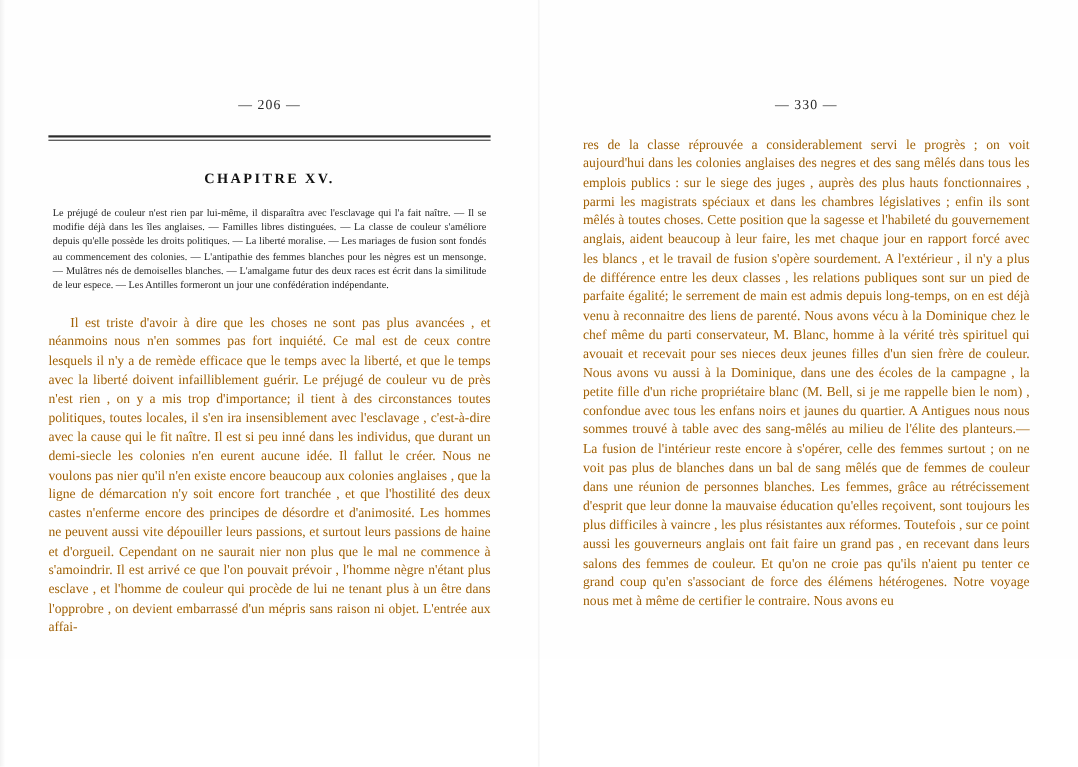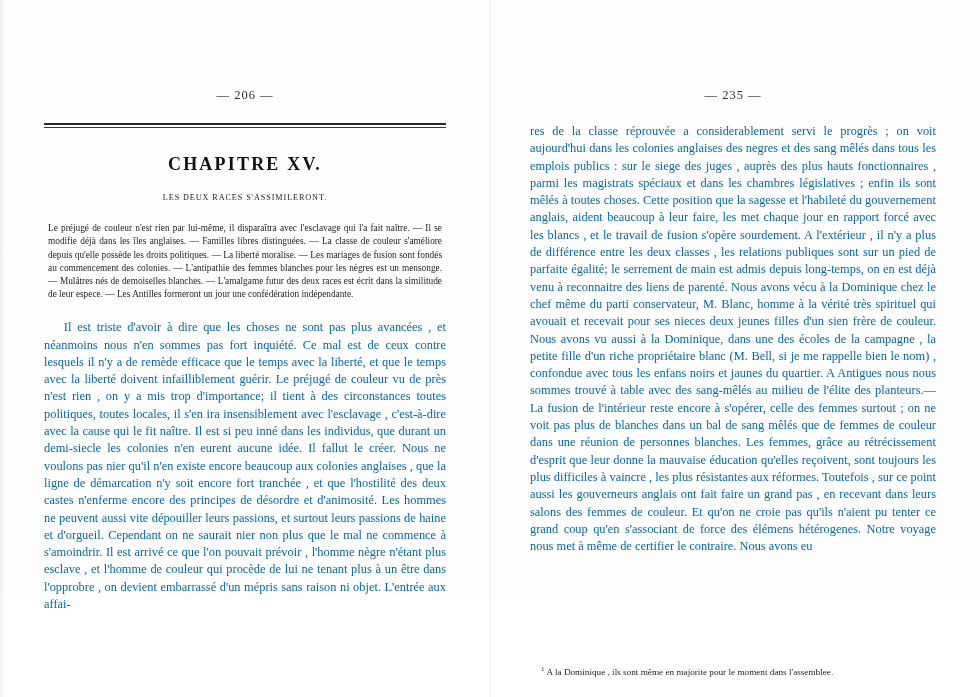--- a/index.html
+++ b/index.html
@@ -55,21 +55,21 @@
     height: 2px;
     background: #2b2b2b;
     margin-bottom: 2px;
   }
   .rule-thin {
     height: 1px;
     background: #3a3a3a;
   }
   .chapter-title {
     text-align: center;
-    font-size: 18px;
+    font-size: 13px;
     letter-spacing: 2.2px;
     margin: 0 0 16px 0;
     color: #111;
   }
   .chapter-sub {
     text-align: center;
     font-size: 8.2px;
     letter-spacing: 0.9px;
     line-height: 1.6;
     color: #1d1d1d;
@@ -82,21 +82,21 @@
     line-height: 1.42;
     text-align: justify;
     color: #232323;
     margin: 16px 0 18px 0;
     padding: 0 4px;
   }
   .body-text {
     font-size: 12.4px;
     line-height: 1.395;
     text-align: justify;
-    color: #0369a1;
+    color: #a16207;
     margin: 0;
     text-indent: 0;
     hyphens: none;
   }
   .body-text p {
     margin: 0;
     text-indent: 1.6em;
     text-align: justify;
   }
   .body-text p.cont {
@@ -149,36 +149,32 @@
       <div class="folio">— 206 —</div>
 
       <div class="rules">
         <div class="rule-thick"></div>
         <div class="rule-thin"></div>
       </div>
 
       <h1 class="chapter-title">CHAPITRE XV.</h1>
 
       <div class="chapter-sub">
-        <div>LES DEUX RACES S'ASSIMILERONT.</div>
       </div>
 
       <div class="summary">Le préjugé de couleur n'est rien par lui-même, il disparaîtra avec l'esclavage qui l'a fait naître. — Il se modifie déjà dans les îles anglaises. — Familles libres distinguées. — La classe de couleur s'améliore depuis qu'elle possède les droits politiques. — La liberté moralise. — Les mariages de fusion sont fondés au commencement des colonies. — L'antipathie des femmes blanches pour les nègres est un mensonge. — Mulâtres nés de demoiselles blanches. — L'amalgame futur des deux races est écrit dans la similitude de leur espece. — Les Antilles formeront un jour une confédération indépendante.</div>
 
       <div class="body-text">
         <p>Il est triste d'avoir à dire que les choses ne sont pas plus avancées , et néanmoins nous n'en sommes pas fort inquiété. Ce mal est de ceux contre lesquels il n'y a de remède efficace que le temps avec la liberté, et que le temps avec la liberté doivent infailliblement guérir. Le préjugé de couleur vu de près n'est rien , on y a mis trop d'importance; il tient à des circonstances toutes politiques, toutes locales, il s'en ira insensiblement avec l'esclavage , c'est-à-dire avec la cause qui le fit naître. Il est si peu inné dans les individus, que durant un demi-siecle les colonies n'en eurent aucune idée. Il fallut le créer. Nous ne voulons pas nier qu'il n'en existe encore beaucoup aux colonies anglaises , que la ligne de démarcation n'y soit encore fort tranchée , et que l'hostilité des deux castes n'enferme encore des principes de désordre et d'animosité. Les hommes ne peuvent aussi vite dépouiller leurs passions, et surtout leurs passions de haine et d'orgueil. Cependant on ne saurait nier non plus que le mal ne commence à s'amoindrir. Il est arrivé ce que l'on pouvait prévoir , l'homme nègre n'étant plus esclave , et l'homme de couleur qui procède de lui ne tenant plus à un être dans l'opprobre , on devient embarrassé d'un mépris sans raison ni objet. L'entrée aux affai-</p>
       </div>
     </div>
 
     <div class="col col-right">
-      <div class="folio">— 235 —</div>
+      <div class="folio">— 330 —</div>
 
       <div class="body-text">
         <p class="cont">res de la classe réprouvée a considerablement servi le progrès ; on voit aujourd'hui dans les colonies anglaises des negres et des sang mêlés dans tous les emplois publics : sur le siege des juges , auprès des plus hauts fonctionnaires , parmi les magistrats spéciaux et dans les chambres législatives ; enfin ils sont mêlés à toutes choses. Cette position que la sagesse et l'habileté du gouvernement anglais, aident beaucoup à leur faire, les met chaque jour en rapport forcé avec les blancs , et le travail de fusion s'opère sourdement. A l'extérieur , il n'y a plus de différence entre les deux classes , les relations publiques sont sur un pied de parfaite égalité; le serrement de main est admis depuis long-temps, on en est déjà venu à reconnaitre des liens de parenté. Nous avons vécu à la Dominique chez le chef même du parti conservateur, M. Blanc, homme à la vérité très spirituel qui avouait et recevait pour ses nieces deux jeunes filles d'un sien frère de couleur. Nous avons vu aussi à la Dominique, dans une des écoles de la campagne , la petite fille d'un riche propriétaire blanc (M. Bell, si je me rappelle bien le nom) , confondue avec tous les enfans noirs et jaunes du quartier. A Antigues nous nous sommes trouvé à table avec des sang-mêlés au milieu de l'élite des planteurs.—La fusion de l'intérieur reste encore à s'opérer, celle des femmes surtout ; on ne voit pas plus de blanches dans un bal de sang mêlés que de femmes de couleur dans une réunion de personnes blanches. Les femmes, grâce au rétrécissement d'esprit que leur donne la mauvaise éducation qu'elles reçoivent, sont toujours les plus difficiles à vaincre , les plus résistantes aux réformes. Toutefois , sur ce point aussi les gouverneurs anglais ont fait faire un grand pas , en recevant dans leurs salons des femmes de couleur. Et qu'on ne croie pas qu'ils n'aient pu tenter ce grand coup qu'en s'associant de force des élémens hétérogenes. Notre voyage nous met à même de certifier le contraire. Nous avons eu</p>
       </div>
 
-      <div class="footnote-wrap">
-        <p class="footnote"><span class="fn-mark">1</span><span>A la Dominique , ils sont même en majorite pour le moment dans l'assemblee.</span></p>
-      </div>
     </div>
 
   </div>
 </div>
 
 </body></html>

